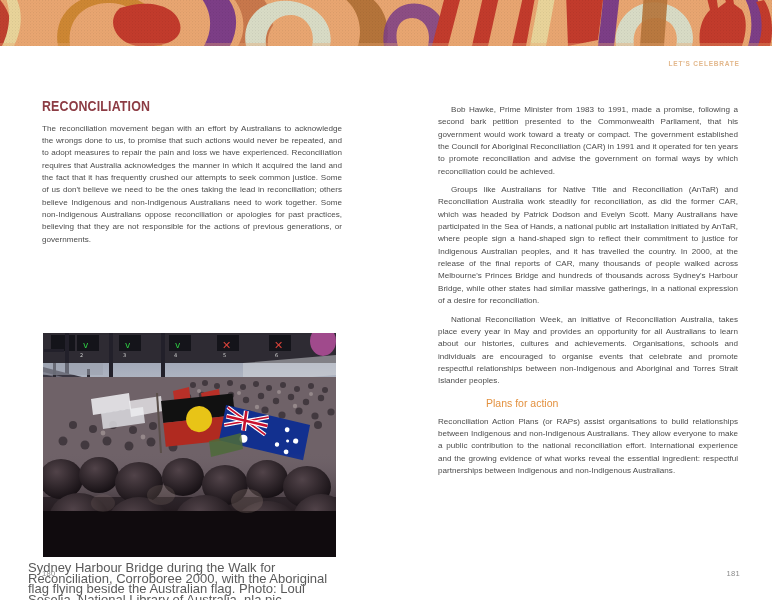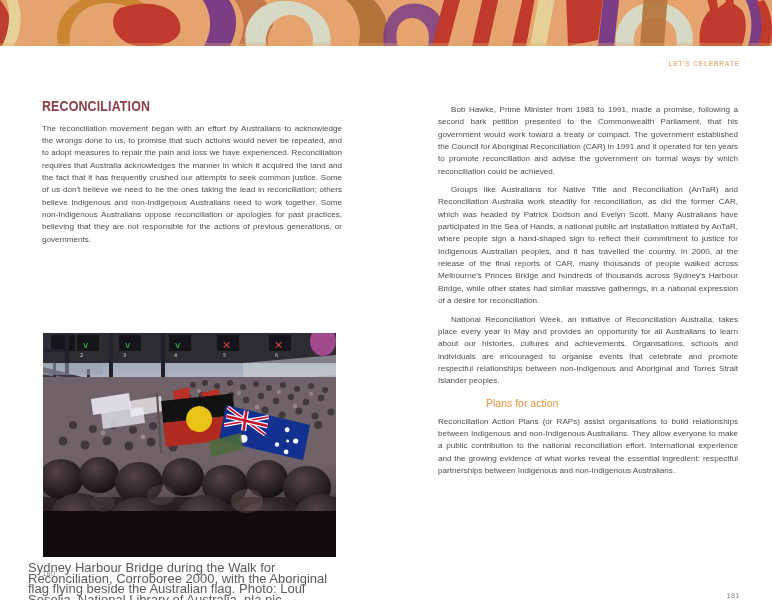--- a/index.html
+++ b/index.html
@@ -116,21 +116,21 @@
 
   .folio {
     position: absolute;
     font-size: 7.6px;
     color: #8a8a8a;
     font-family: "Liberation Sans", sans-serif;
     letter-spacing: 0.3px;
     text-align: center;
   }
   .folio-left  { left: 42px;  top: 523px; }
-  .folio-right { right: 32px; top: 523px; margin-top: 22px; }
+  .folio-right { right: 32px; top: 523px; }
 </style>
 </head>
 <body>
 
 <div class="banner">
   <svg width="772" height="46" viewBox="0 0 772 46" xmlns="http://www.w3.org/2000/svg">
     <defs>
       <pattern id="dots" width="3" height="3" patternUnits="userSpaceOnUse">
         <circle cx="0.7" cy="0.7" r="0.45" fill="#000" opacity="0.16"></circle>
         <circle cx="2.1" cy="2.2" r="0.4" fill="#000" opacity="0.10"></circle>

